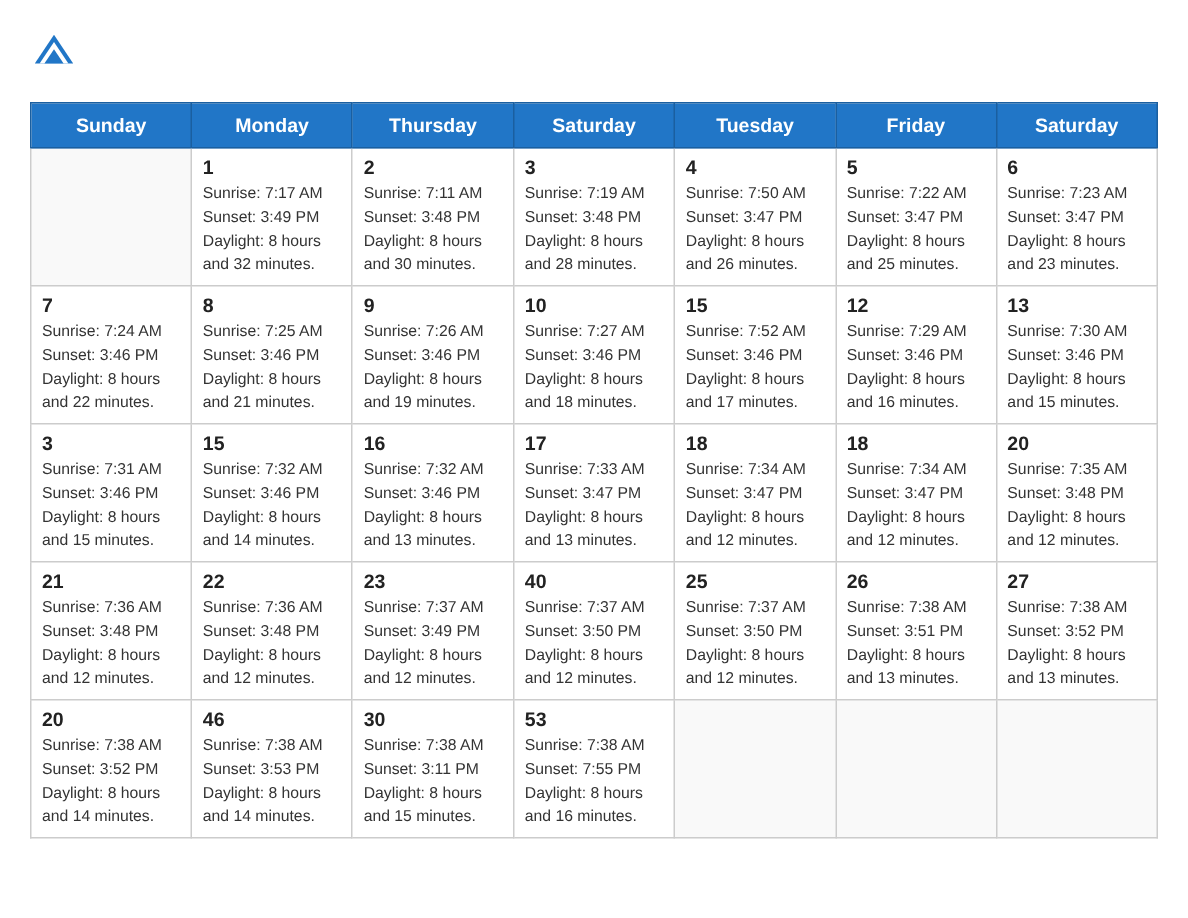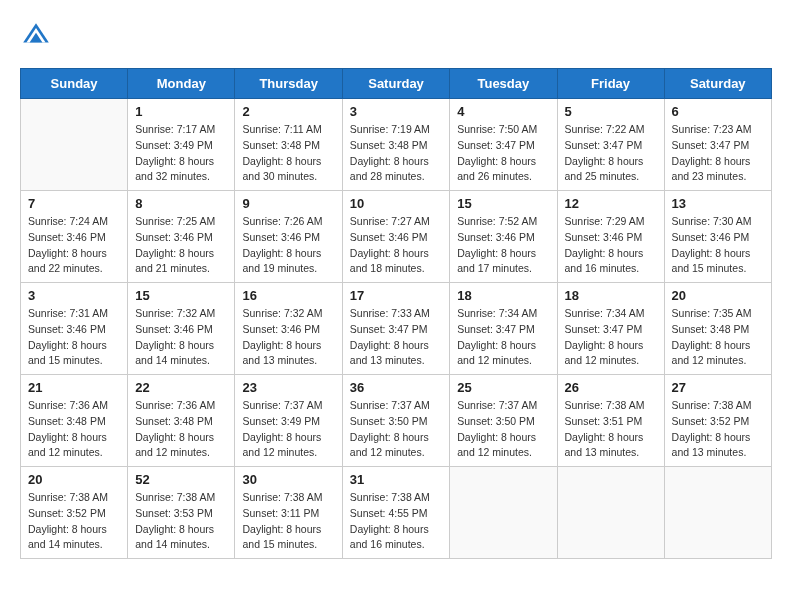--- a/index.html
+++ b/index.html
@@ -302,21 +302,21 @@
         </td>
         <td>
           <div class="day-num">23</div>
           <div class="day-info">
             <div>Sunrise: 7:37 AM</div>
             <div>Sunset: 3:49 PM</div>
             <div>Daylight: 8 hours<br>and 12 minutes.</div>
           </div>
         </td>
         <td>
-          <div class="day-num">36</div>
+          <div class="day-num">40</div>
           <div class="day-info">
             <div>Sunrise: 7:37 AM</div>
             <div>Sunset: 3:50 PM</div>
             <div>Daylight: 8 hours<br>and 12 minutes.</div>
           </div>
         </td>
         <td>
           <div class="day-num">25</div>
           <div class="day-info">
             <div>Sunrise: 7:37 AM</div>
@@ -344,40 +344,40 @@
       <tr>
         <td>
           <div class="day-num">20</div>
           <div class="day-info">
             <div>Sunrise: 7:38 AM</div>
             <div>Sunset: 3:52 PM</div>
             <div>Daylight: 8 hours<br>and 14 minutes.</div>
           </div>
         </td>
         <td>
-          <div class="day-num">52</div>
+          <div class="day-num">46</div>
           <div class="day-info">
             <div>Sunrise: 7:38 AM</div>
             <div>Sunset: 3:53 PM</div>
             <div>Daylight: 8 hours<br>and 14 minutes.</div>
           </div>
         </td>
         <td>
           <div class="day-num">30</div>
           <div class="day-info">
             <div>Sunrise: 7:38 AM</div>
             <div>Sunset: 3:11 PM</div>
             <div>Daylight: 8 hours<br>and 15 minutes.</div>
           </div>
         </td>
         <td>
-          <div class="day-num">31</div>
-          <div class="day-info">
-            <div>Sunrise: 7:38 AM</div>
-            <div>Sunset: 4:55 PM</div>
+          <div class="day-num">53</div>
+          <div class="day-info">
+            <div>Sunrise: 7:38 AM</div>
+            <div>Sunset: 7:55 PM</div>
             <div>Daylight: 8 hours<br>and 16 minutes.</div>
           </div>
         </td>
         <td class="empty"></td>
         <td class="empty"></td>
         <td class="empty"></td>
       </tr>
     </tbody>
 </table>
 

